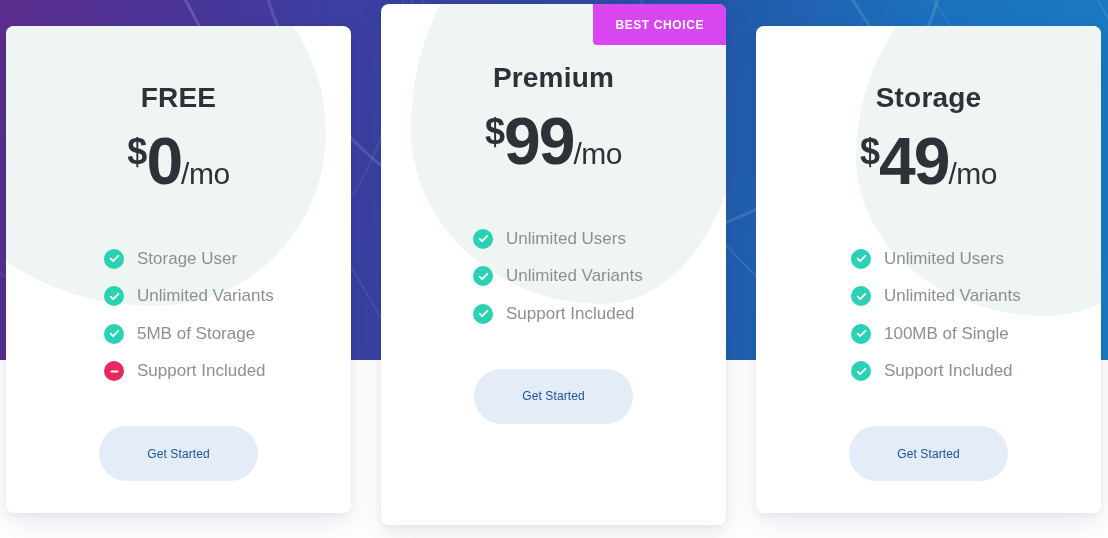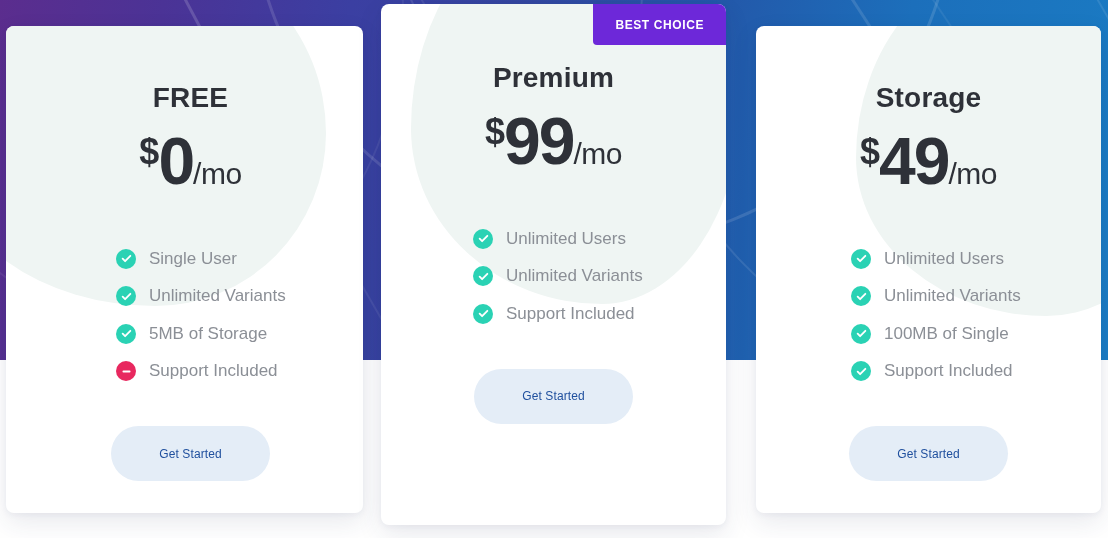--- a/index.html
+++ b/index.html
@@ -63,21 +63,21 @@
 
   
   .card {
     position: absolute;
     background: #ffffff;
     border-radius: 8px;
     overflow: hidden;
     box-shadow: 0 10px 26px rgba(40, 45, 90, 0.10),
                 0 2px 6px rgba(40, 45, 90, 0.05);
   }
-  .card--free     { left: 6px;   top: 26px; width: 345px; height: 487px; padding-left: 12px; }
+  .card--free     { left: 6px;   top: 26px; width: 345px; height: 487px; }
   .card--premium  { left: 381px; top: 4px;  width: 345px; height: 521px; }
   .card--standard { left: 756px; top: 26px; width: 345px; height: 487px; }
 
   .card-blob {
     position: absolute;
     background: #eff5f3;
     pointer-events: none;
   }
   .card--free .card-blob {
     left: -60px; top: -80px;
@@ -103,21 +103,21 @@
     flex-direction: column;
     align-items: center;
   }
 
   
   .badge {
     position: absolute;
     right: 0;
     top: 0;
     z-index: 5;
-    background: #6d28d9;
+    background: #d946ef;
     color: #ffffff;
     font-size: 12px;
     font-weight: bold;
     letter-spacing: 0.6px;
     padding: 15px 22px 14px 22px;
     border-bottom-left-radius: 4px;
     line-height: 1;
     white-space: nowrap;
   }
 
@@ -251,21 +251,21 @@
       <span class="price-amount">0</span>
       <span class="price-period">/mo</span>
     </div>
     <ul class="features">
       <li class="feature">
         <span class="feature-icon ok">
           <svg width="11" height="11" viewBox="0 0 12 12">
               <path d="M1.8 6.2 L4.5 8.9 L10.2 3.1" stroke="#ffffff" stroke-width="2" fill="none" stroke-linecap="round" stroke-linejoin="round"></path>
             </svg>
         </span>
-        <span class="feature-label">Single User</span>
+        <span class="feature-label">Storage User</span>
       </li>
       <li class="feature">
         <span class="feature-icon ok">
           <svg width="11" height="11" viewBox="0 0 12 12">
               <path d="M1.8 6.2 L4.5 8.9 L10.2 3.1" stroke="#ffffff" stroke-width="2" fill="none" stroke-linecap="round" stroke-linejoin="round"></path>
             </svg>
         </span>
         <span class="feature-label">Unlimited Variants</span>
       </li>
       <li class="feature">

